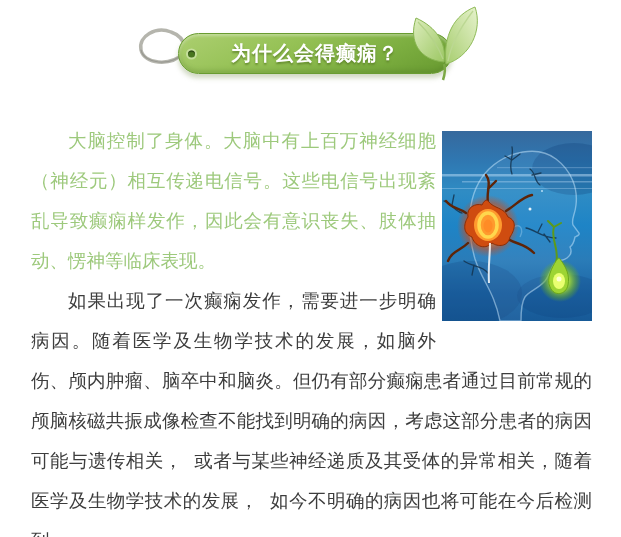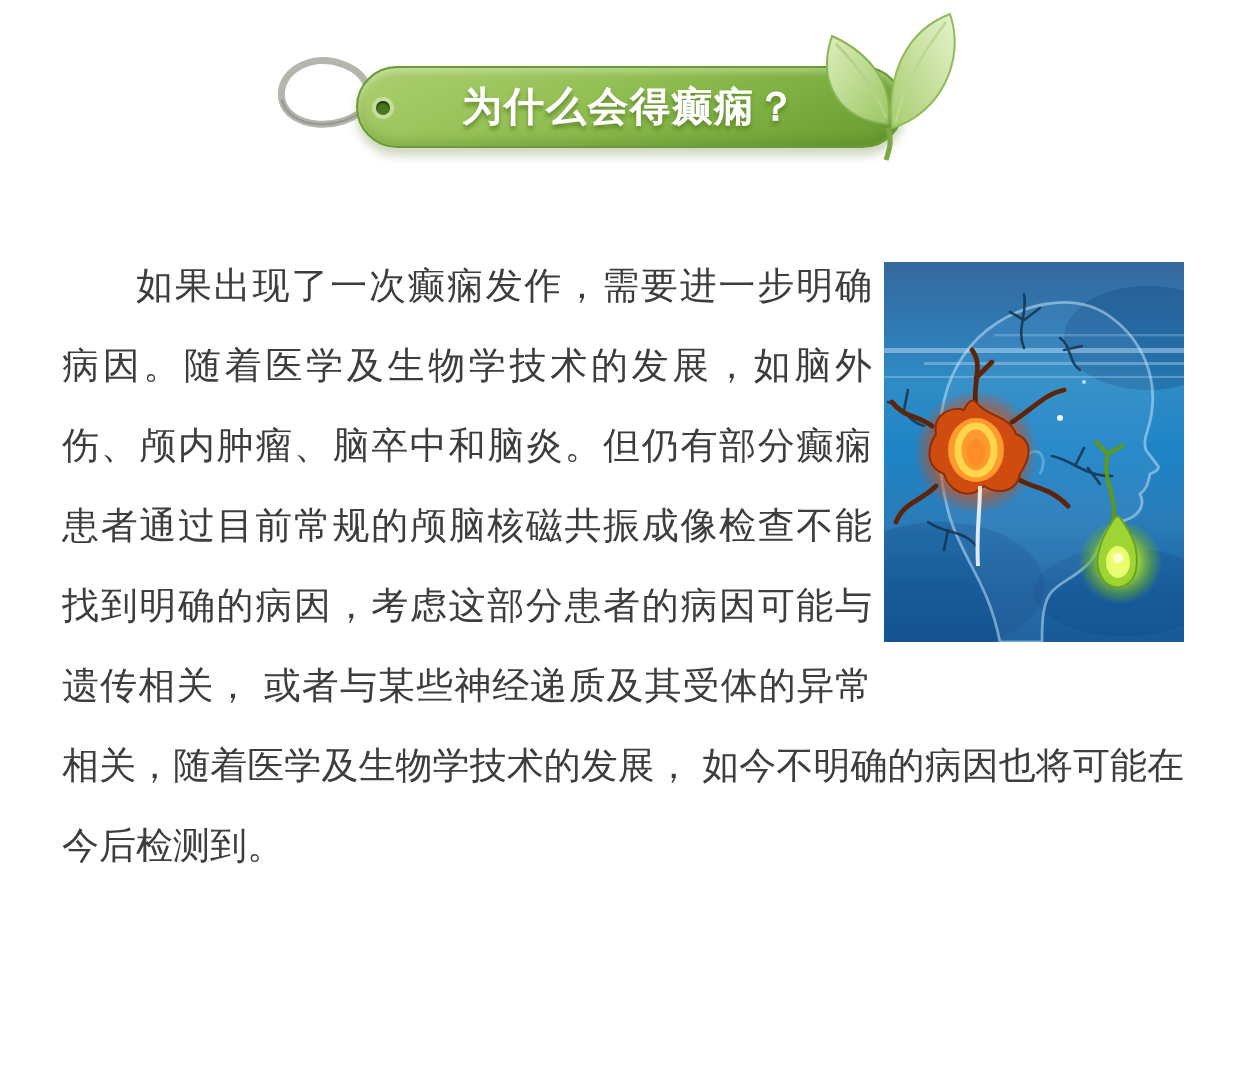--- a/index.html
+++ b/index.html
@@ -1,18 +1,18 @@
 <!DOCTYPE html>
 <html><head>
 <meta charset="utf-8">
 <style>
   html,body{margin:0;padding:0;background:#fff;}
   .page{
     position:relative;width:621px;height:537px;background:#ffffff;
-    font-family:Liberation Sans, sans-serif;overflow:hidden;
+    font-family:Liberation Mono, monospace;overflow:hidden;
   }
   
   .banner{position:absolute;left:0;top:0;width:621px;height:90px;}
   .rope{position:absolute;left:134px;top:22px;width:56px;height:46px;}
   .tag{
     position:absolute;left:178px;top:33px;width:274px;height:41px;
     border-radius:21px;
     background:linear-gradient(155deg,#accf70 0%,#95c155 38%,#7cae40 70%,#67992f 100%);
     border:1px solid #699c31;
     box-shadow:0 4px 5px rgba(150,168,120,.45), inset 0 2px 3px rgba(255,255,255,.35), inset 0 -3px 4px rgba(70,110,30,.25);
@@ -164,16 +164,17 @@
         <ellipse cx="117" cy="150" rx="6" ry="8" fill="#eaff70"></ellipse>
         <circle cx="117" cy="148" r="2.5" fill="#ffffd0"></circle>
       </g>
 
       <g>
         <circle cx="88" cy="78" r="1.5" fill="#ffffff" opacity="0.9"></circle>
         <circle cx="100" cy="60" r="1" fill="#d6f0ff" opacity="0.8"></circle>
       </g>
     </svg>
 
+    <p class="p-intro">大脑控制了身体。大脑中有上百万神经细胞（神经元）相互传递电信号。这些电信号出现紊乱导致癫痫样发作，因此会有意识丧失、肢体抽动、愣神等临床表现。</p>
     <p class="p-body">如果出现了一次癫痫发作，需要进一步明确病因。随着医学及生物学技术的发展，如脑外伤、颅内肿瘤、脑卒中和脑炎。但仍有部分癫痫患者通过目前常规的颅脑核磁共振成像检查不能找到明确的病因，考虑这部分患者的病因可能与遗传相关， 或者与某些神经递质及其受体的异常相关，随着医学及生物学技术的发展， 如今不明确的病因也将可能在今后检测到。</p>
   </div>
 
 </div>
 
 </body></html>

